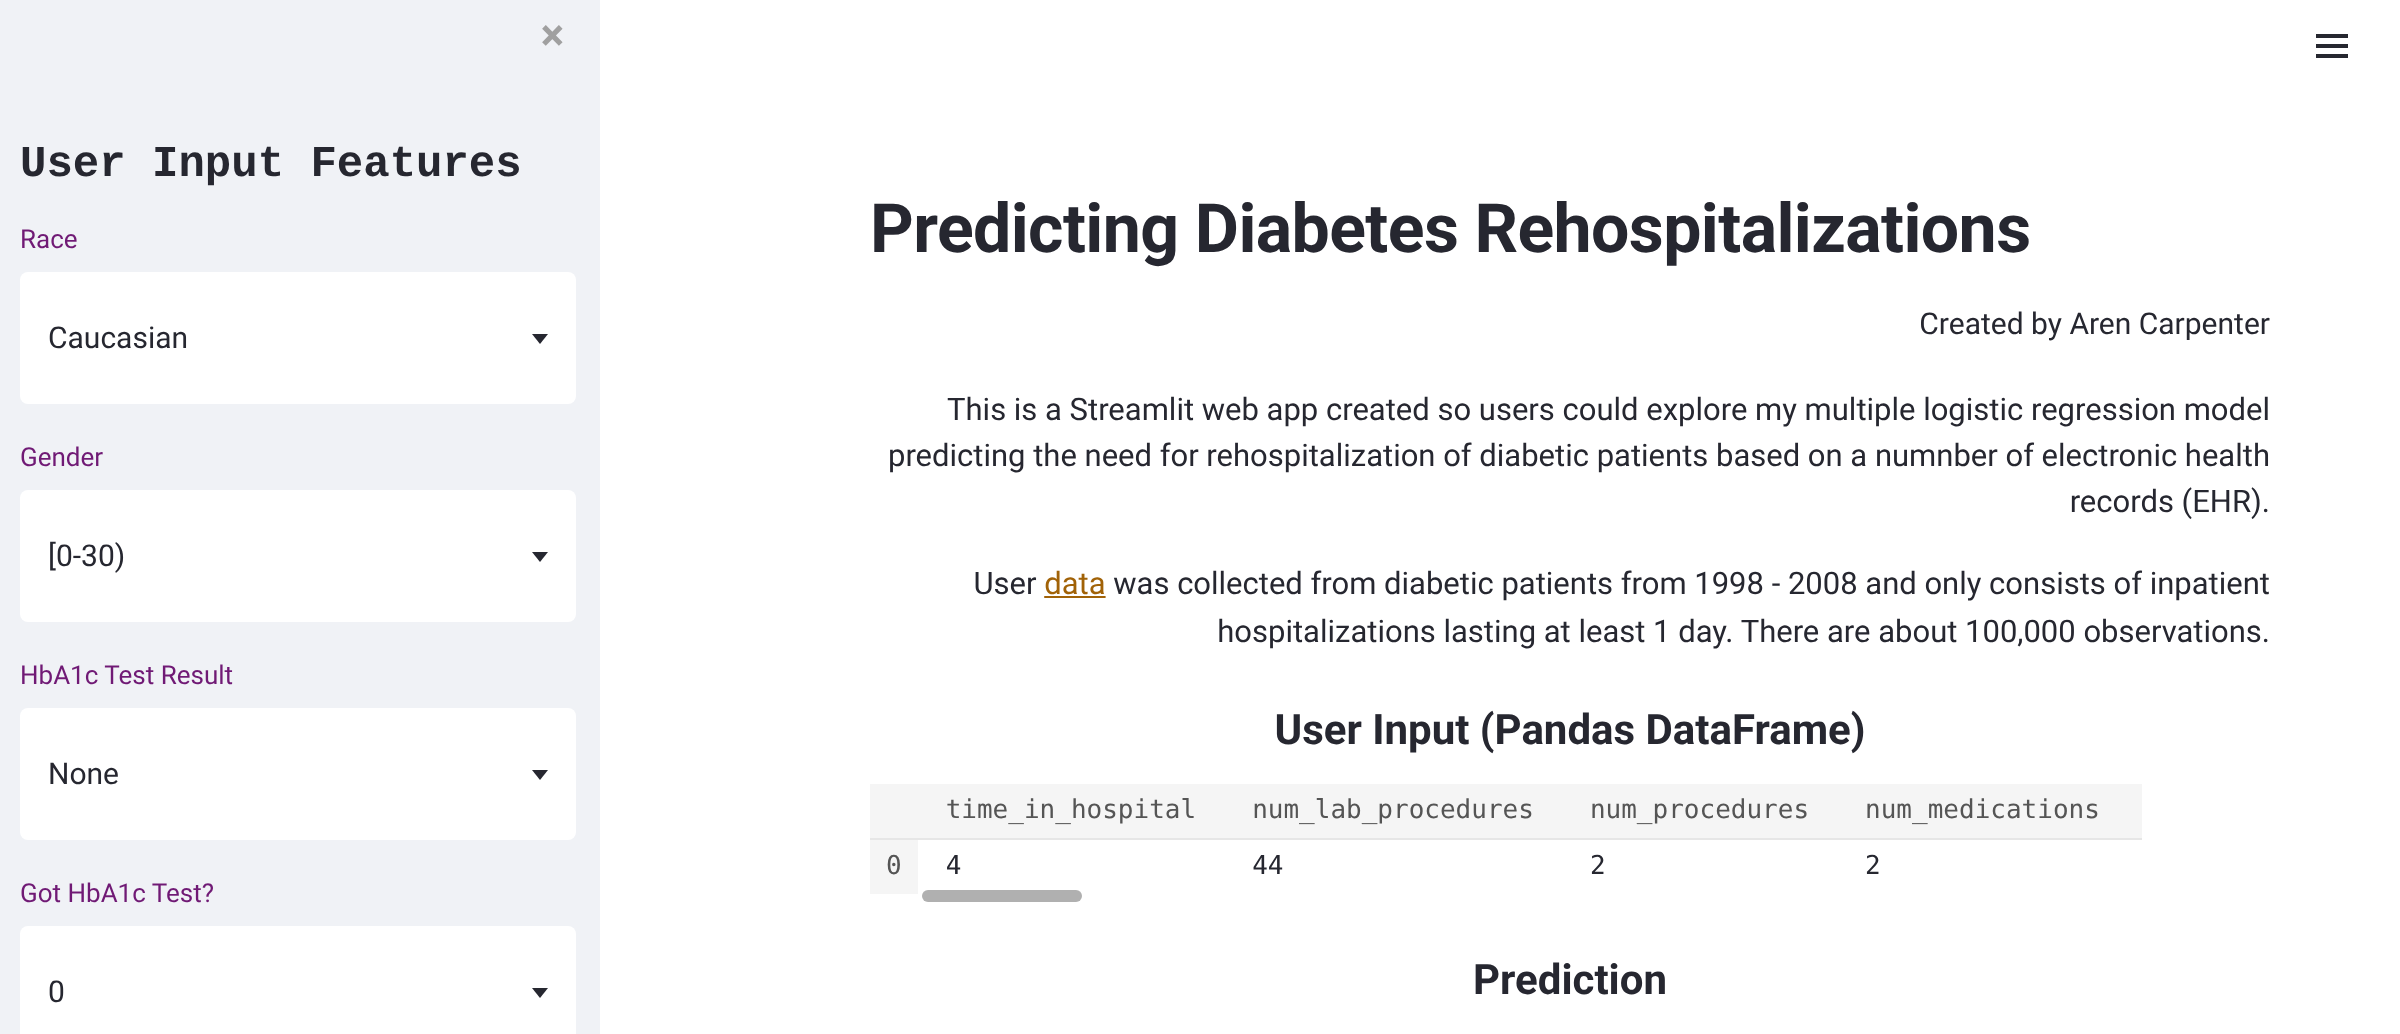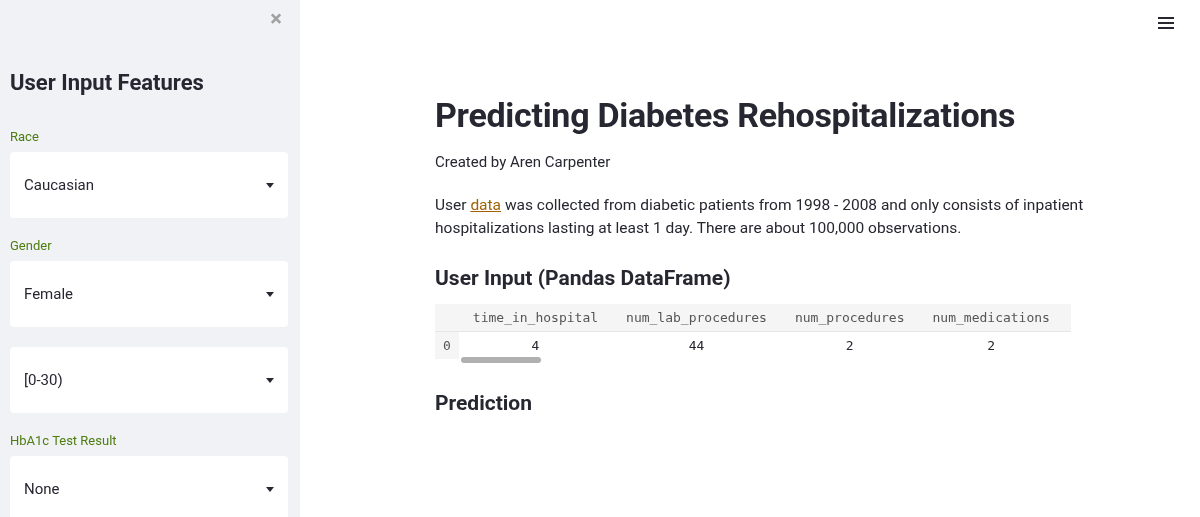--- a/index.html
+++ b/index.html
@@ -5,38 +5,38 @@
   * { box-sizing: border-box; margin: 0; padding: 0; }
   html, body { width: 1200px; height: 517px; font-family: -apple-system, BlinkMacSystemFont, "Segoe UI", Roboto, sans-serif; color: #262730; overflow: hidden; }
   .app { display: flex; width: 100%; height: 100%; position: relative; }
 
   
   .sidebar { width: 300px; background: #f0f2f6; height: 100%; overflow-y: auto; position: relative; padding: 10px 12px 10px 10px; }
   .sidebar::-webkit-scrollbar { width: 8px; }
   .sidebar::-webkit-scrollbar-thumb { background: #9a9a9a; border-radius: 4px; }
   .sidebar-close { position: absolute; top: 8px; right: 18px; font-size: 22px; color: #a0a0a0; cursor: pointer; font-weight: bold; line-height: 1; }
   .sidebar-content { padding-top: 60px; }
-  .sidebar h2 { font-size: 22px; font-weight: 700; margin-bottom: 34px; color: #262730; }
-  .field-label { font-size: 13px; color: #4d7c0f; margin-bottom: 8px; display: block; }
+  .sidebar h2 { font-size: 22px; font-weight: 700; margin-bottom: 18px; color: #262730; font-family: Liberation Mono, monospace; }
+  .field-label { font-size: 13px; color: #701a75; margin-bottom: 8px; display: block; }
   .select { background: #fff; border-radius: 4px; padding: 24px 14px; display: flex; justify-content: space-between; align-items: center; cursor: pointer; margin-bottom: 20px; }
   .select-value { font-size: 15px; color: #262730; }
   .caret { width: 0; height: 0; border-left: 4px solid transparent; border-right: 4px solid transparent; border-top: 5px solid #262730; }
 
   
   .main { flex: 1; padding: 95px 65px 20px 135px; overflow-y: auto; position: relative; }
   .main h1 { font-size: 34px; font-weight: 700; margin-bottom: 16px; letter-spacing: -0.3px; }
-  .main p { font-size: 15.5px; line-height: 1.5; margin-bottom: 18px; color: #262730; }
+  .main p { font-size: 15.5px; line-height: 1.5; margin-bottom: 18px; color: #262730; text-align: right; }
   .main p.byline { font-size: 15px; margin-bottom: 20px; }
   .main a { color: #a16207; text-decoration: underline; }
-  .main h2 { font-size: 21px; font-weight: 700; margin-top: 26px; margin-bottom: 14px; }
+  .main h2 { font-size: 21px; font-weight: 700; margin-top: 26px; margin-bottom: 14px; text-align: center; }
 
   
   .df-wrap { position: relative; width: 636px; overflow: hidden; }
   .df { border-collapse: collapse; font-family: "SFMono-Regular", Menlo, Consolas, monospace; font-size: 13px; background: #fff; }
-  .df th, .df td { padding: 6px 14px; text-align: center; white-space: nowrap; }
+  .df th, .df td { padding: 6px 14px; text-align: left; white-space: nowrap; }
   .df thead th { background: #f5f5f5; color: #555; font-weight: normal; border-bottom: 1px solid #e6e6e6; }
   .df thead th:first-child, .df tbody td:first-child { background: #f5f5f5; font-weight: normal; color: #555; text-align: center; padding-left: 8px; padding-right: 8px; }
   .df tbody td { background: #fff; }
   .hscroll-track { height: 8px; background: transparent; margin-top: -2px; width: 636px; }
   .hscroll-thumb { height: 6px; width: 80px; background: #b0b0b0; border-radius: 3px; margin-left: 26px; }
 
   
   .hamburger { position: absolute; top: 8px; right: 20px; cursor: pointer; padding: 6px; }
   .hamburger div { width: 16px; height: 2px; background: #262730; margin: 3px 0; }
 </style>
@@ -50,24 +50,20 @@
     <div class="sidebar-content">
       <h2>User Input Features</h2>
 
       <label class="field-label">Race</label>
       <div class="select">
         <span class="select-value">Caucasian</span>
         <span class="caret"></span>
       </div>
 
       <label class="field-label">Gender</label>
-      <div class="select">
-        <span class="select-value">Female</span>
-        <span class="caret"></span>
-      </div>
 
       <div class="select">
         <span class="select-value">[0-30)</span>
         <span class="caret"></span>
       </div>
 
       <label class="field-label">HbA1c Test Result</label>
       <div class="select">
         <span class="select-value">None</span>
         <span class="caret"></span>
@@ -77,20 +73,21 @@
       <div class="select">
         <span class="select-value">0</span>
         <span class="caret"></span>
       </div>
     </div>
   </aside>
 
   <main class="main">
     <h1>Predicting Diabetes Rehospitalizations</h1>
     <p class="byline">Created by Aren Carpenter</p>
+    <p>This is a Streamlit web app created so users could explore my multiple logistic regression model predicting the need for rehospitalization of diabetic patients based on a numnber of electronic health records (EHR).</p>
     <p>
       <span>User </span><a href="#">data</a><span> was collected from diabetic patients from 1998 - 2008 and only consists of inpatient hospitalizations lasting at least 1 day. There are about 100,000 observations.</span>
     </p>
 
     <h2>User Input (Pandas DataFrame)</h2>
 
     <div class="df-wrap">
       <table class="df">
         <thead>
           <tr>

